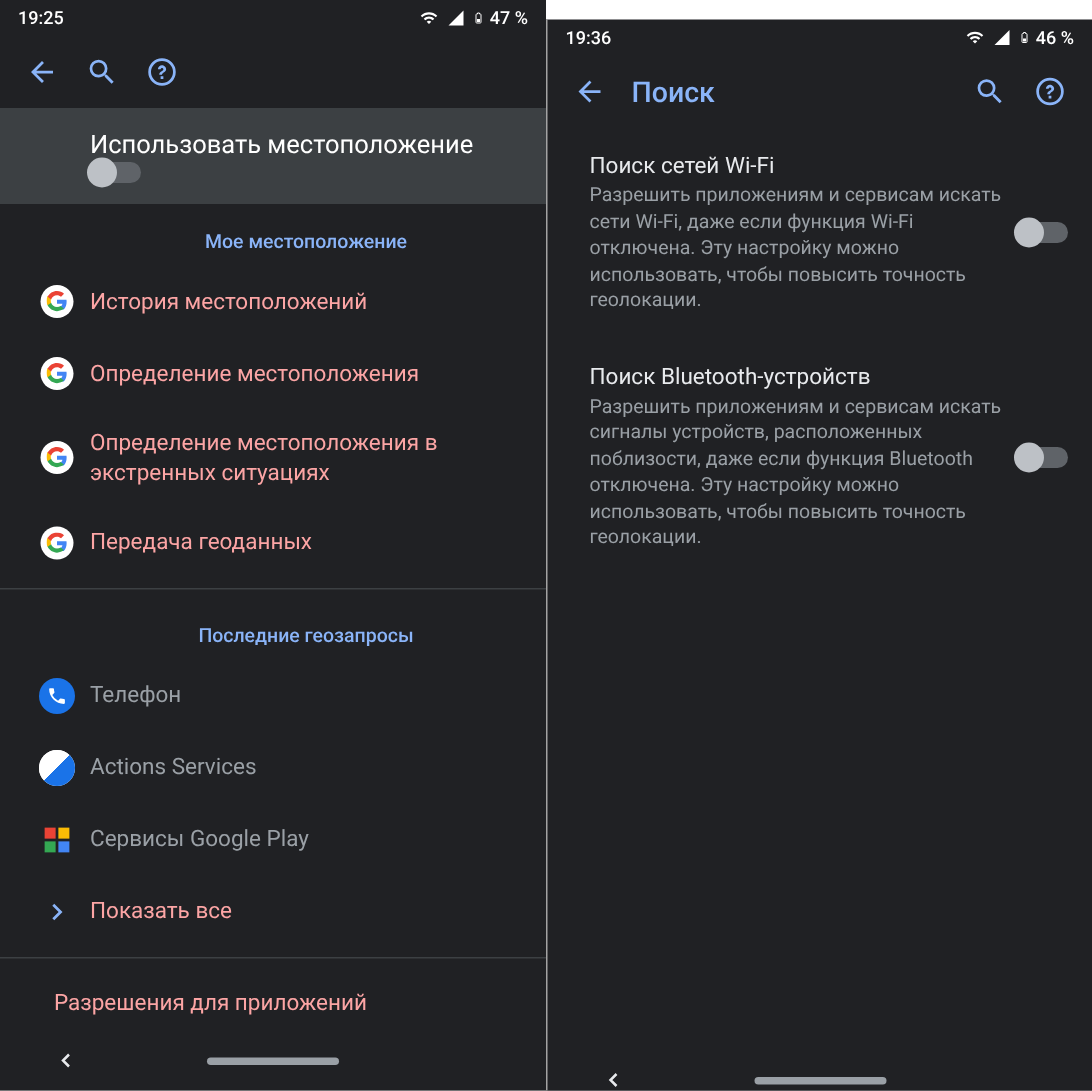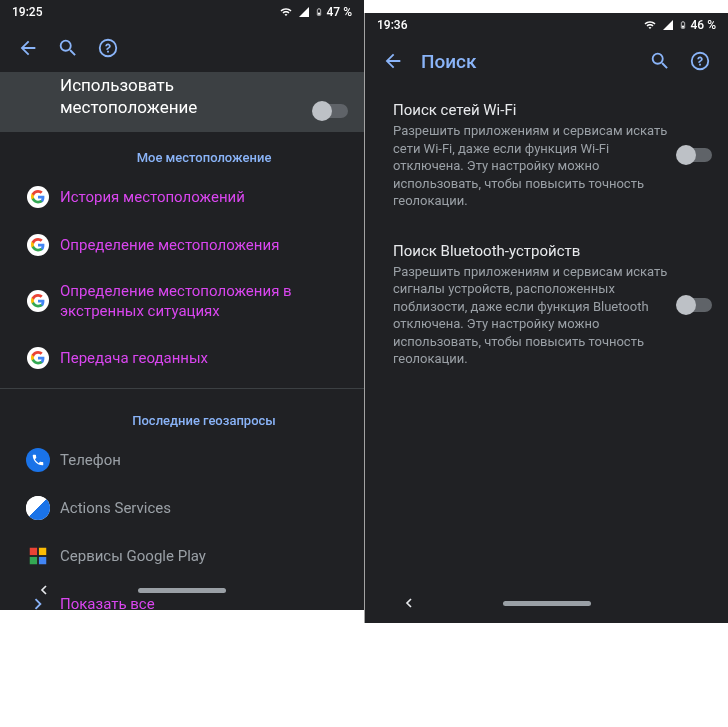--- a/index.html
+++ b/index.html
@@ -1,41 +1,41 @@
 <!DOCTYPE html>
 <html><head>
 <meta charset="utf-8">
 <style>
   * { margin: 0; padding: 0; box-sizing: border-box; }
   body { background: #fff; font-family: -apple-system, 'Roboto', 'Segoe UI', sans-serif; width: 728px; height: 727px; display: flex; }
-  .phone { width: 364px; height: 610px; background: #202124; color: #e8eaed; position: relative; overflow: hidden; }
+  .phone { width: 364px; height: 727px; background: #202124; color: #e8eaed; position: relative; overflow: hidden; }
   .phone + .phone { border-left: 1px solid #a3a3a3; margin-top: 13px; }
 
   .statusbar { height: 24px; display: flex; align-items: center; justify-content: space-between; padding: 0 12px; font-size: 12px; font-weight: 500; color: #fff; }
   .statusbar .right { display: flex; align-items: center; gap: 4px; justify-content: flex-end; }
   .statusbar .right svg { fill: #fff; }
 
   .appbar { height: 48px; display: flex; align-items: center; padding: 0 8px; }
   .appbar .icon-btn { width: 40px; height: 40px; display: flex; align-items: center; justify-content: center; }
   .appbar .title { flex: 1; font-size: 19px; color: #8ab4f8; font-weight: 500; padding-left: 8px; }
   .appbar svg { fill: #8ab4f8; }
 
-  .toggle-row { background: #3c4043; padding: 2px 16px 14px 60px; display: flex; align-items: flex-end; }
+  .toggle-row { background: #3c4043; padding: 14px 16px 14px 60px; display: flex; align-items: flex-start; flex-direction: column; }
   .toggle-row .txt { flex: 1; font-size: 17px; color: #fff; line-height: 1.3; }
   .switch { width: 34px; height: 14px; background: #9aa0a6; border-radius: 7px; position: relative; flex-shrink: 0; }
   .switch::after { content: ''; position: absolute; width: 20px; height: 20px; border-radius: 50%; background: #bdc1c6; top: -3px; left: -2px; }
   .switch.off { background: #5f6368; }
   .switch.off::after { background: #bdc1c6; }
 
   .section-header { color: #8ab4f8; font-size: 13px; font-weight: 500; padding: 18px 16px 8px 60px; text-align: center; }
 
   .list-item { display: flex; align-items: center; padding: 12px 16px; min-height: 48px; }
   .list-item .icon { width: 44px; display: flex; align-items: center; justify-content: center; flex-shrink: 0; }
   .list-item .icon .circle { width: 24px; height: 24px; border-radius: 50%; display: flex; align-items: center; justify-content: center; }
-  .list-item .label { flex: 1; font-size: 15px; color: #d946ef; line-height: 1.35; }
+  .list-item .label { flex: 1; font-size: 15px; color: #fca5a5; line-height: 1.35; }
   .list-item .label.dim { color: #9aa0a6; }
 
   .google-icon { width: 22px; height: 22px; border-radius: 50%; background: #fff; display: flex; align-items: center; justify-content: center; font-weight: 700; font-size: 13px; }
 
   .divider { height: 1px; background: #3c4043; margin: 6px 0; }
 
   
   .setting-block { padding: 16px 16px 16px 28px; display: flex; align-items: center; gap: 6px; }
   .setting-block .textcol { flex: 1; }
   .setting-block .st-title { font-size: 15px; color: #e8eaed; margin-bottom: 3px; }

